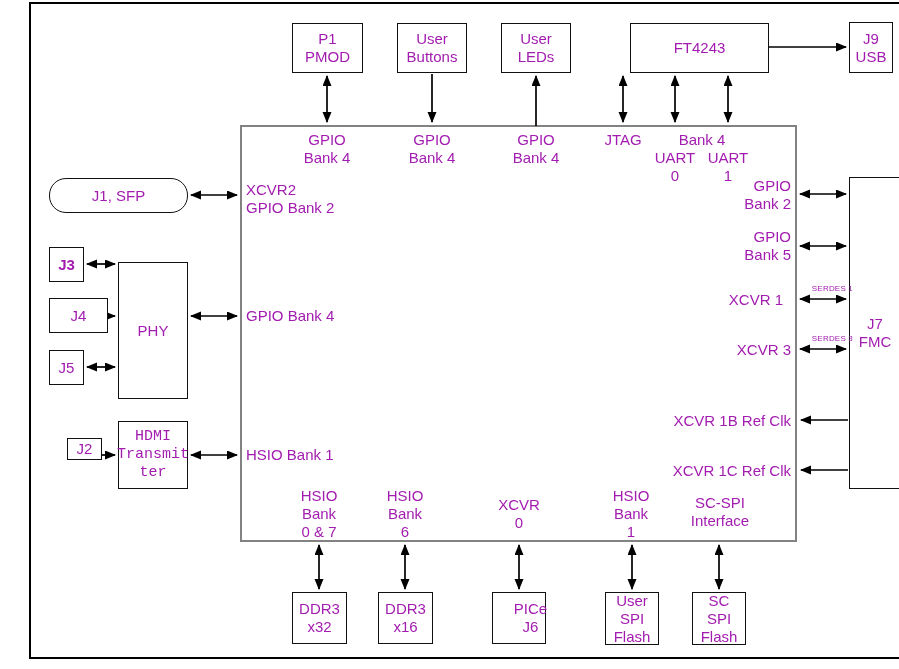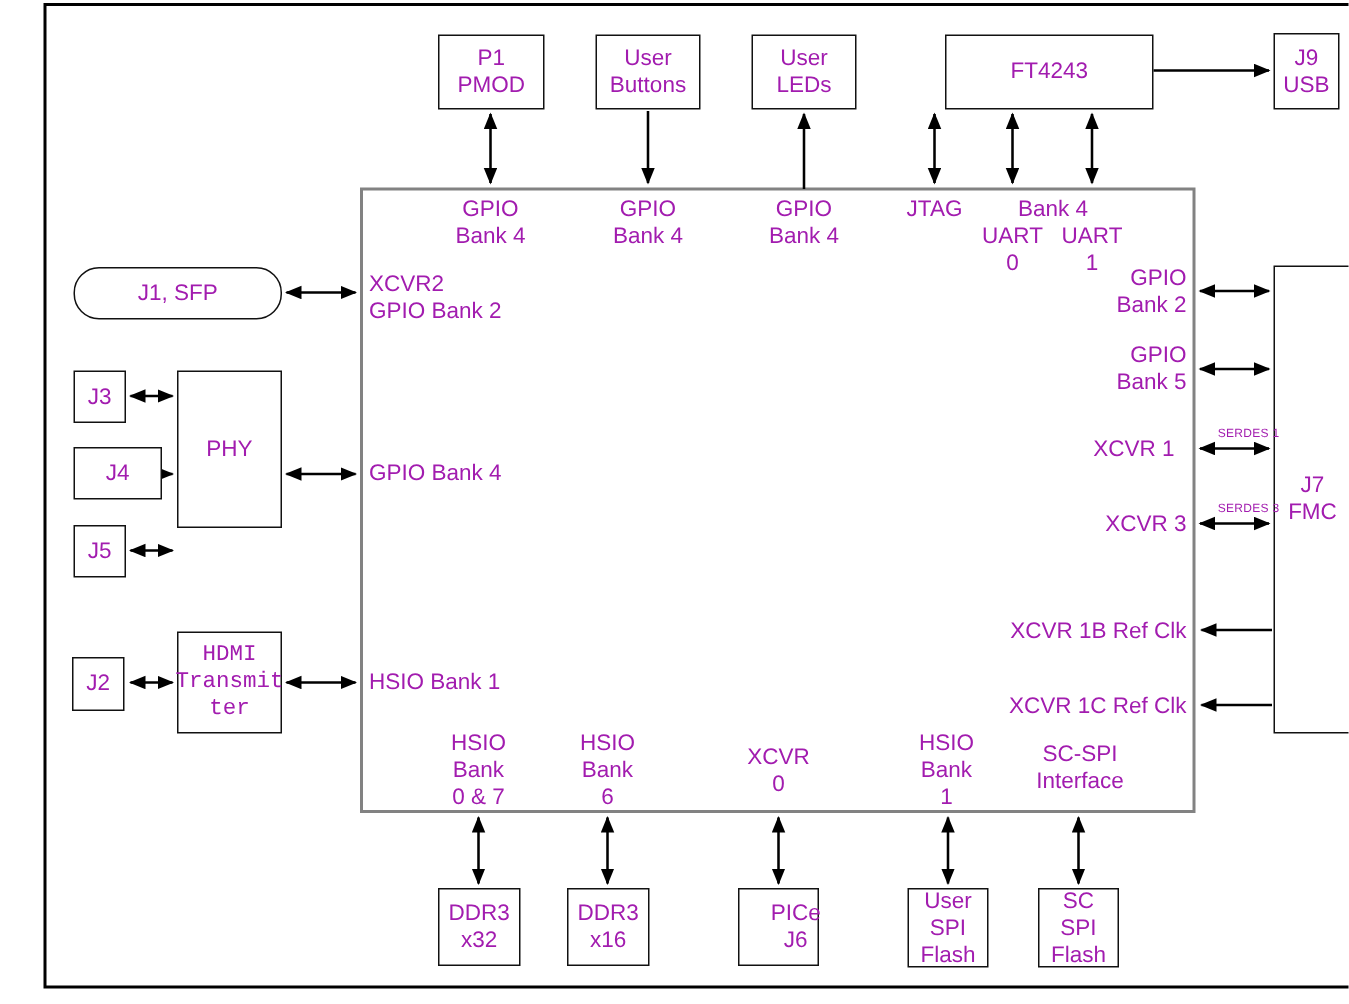--- a/index.html
+++ b/index.html
@@ -110,25 +110,25 @@
 PMOD</div>
   <div class="box" style="left:371px; top:23px; width:70px; height:50px;">User
 Buttons</div>
   <div class="box" style="left:475px; top:23px; width:70px; height:50px;">User
 LEDs</div>
   <div class="box" style="left:604px; top:23px; width:139px; height:50px;">FT4243</div>
   <div class="box" style="left:823px; top:22px; width:44px; height:51px;">J9
 USB</div>
 
   <div class="box" style="left:23px; top:178px; width:139px; height:35px;border-radius:17px;">J1, SFP</div>
-  <div class="box" style="left:23px; top:247px; width:35px; height:35px;">J3</div>
+  <div class="box" style="left:23px; top:247px; width:35px; height:35px;font-weight:bold;">J3</div>
   <div class="box" style="left:23px; top:298px; width:59px; height:35px;">J4</div>
   <div class="box" style="left:23px; top:350px; width:35px; height:35px;">J5</div>
-  <div class="box" style="left:92px; top:247px; width:70px; height:105px;">PHY</div>
-  <div class="box" style="left:22px; top:438px; width:35px; height:36px;">J2</div>
+  <div class="box" style="left:92px; top:262px; width:70px; height:137px;">PHY</div>
+  <div class="box" style="left:41px; top:438px; width:35px; height:22px;">J2</div>
   <div class="box" style="left:92px; top:421px; width:70px; height:68px;font-family:Liberation Mono, monospace;">HDMI
 Transmit
 ter</div>
 
   <div class="box" style="left:823px; top:177px; width:52px; height:312px;">J7
 FMC</div>
 
   <div class="box" style="left:266px; top:592px; width:55px; height:52px;">DDR3
 x32</div>
   <div class="box" style="left:352px; top:592px; width:55px; height:52px;">DDR3

